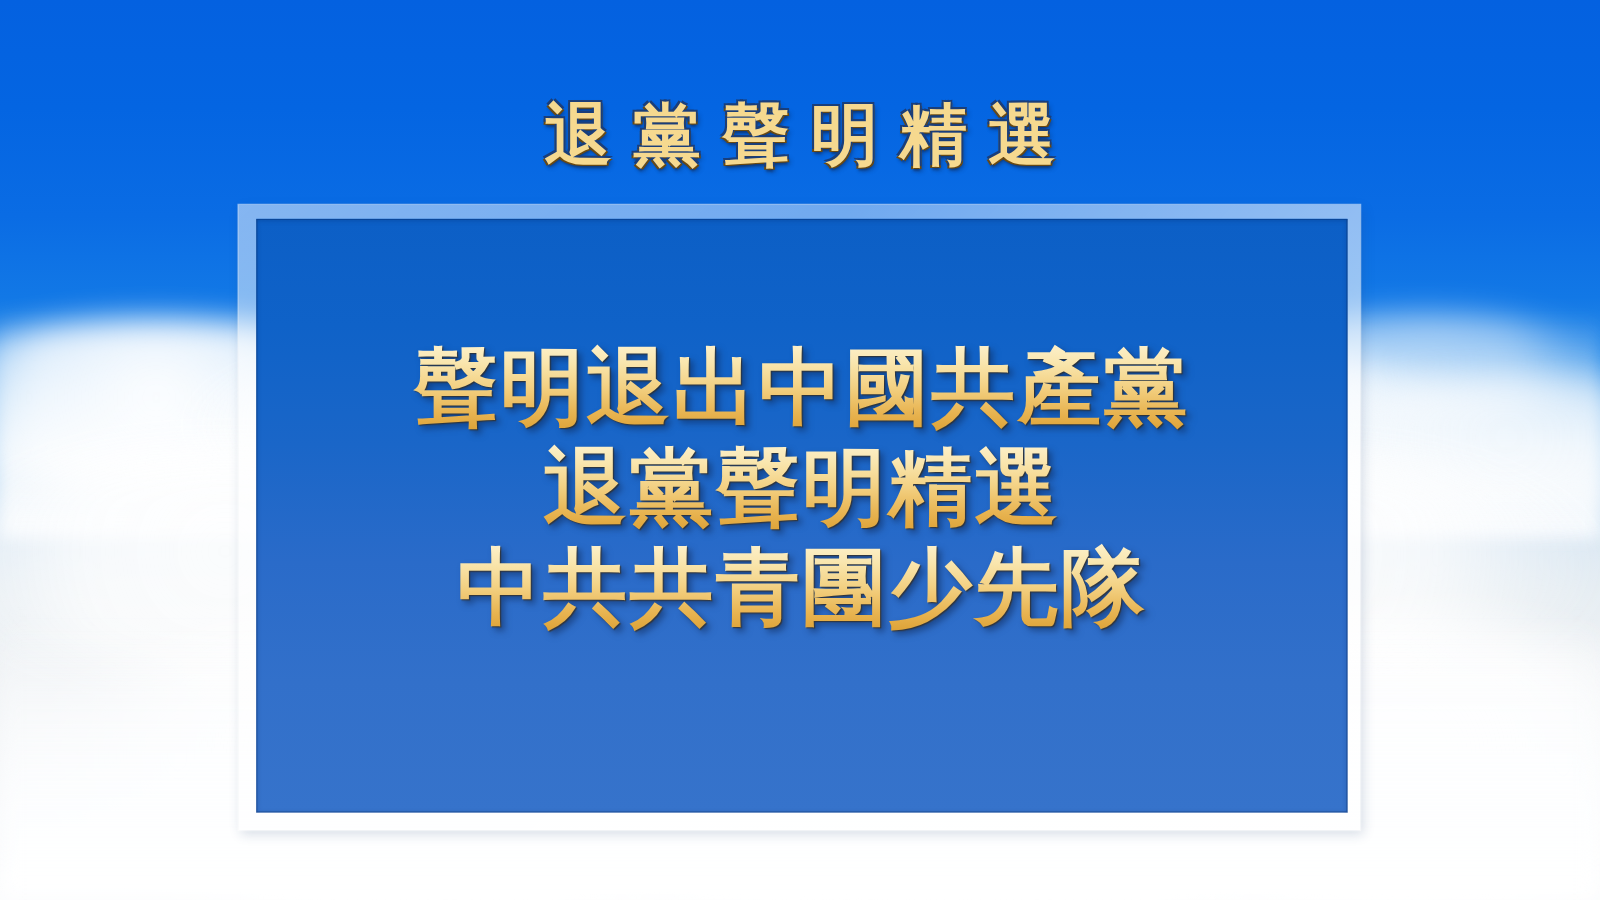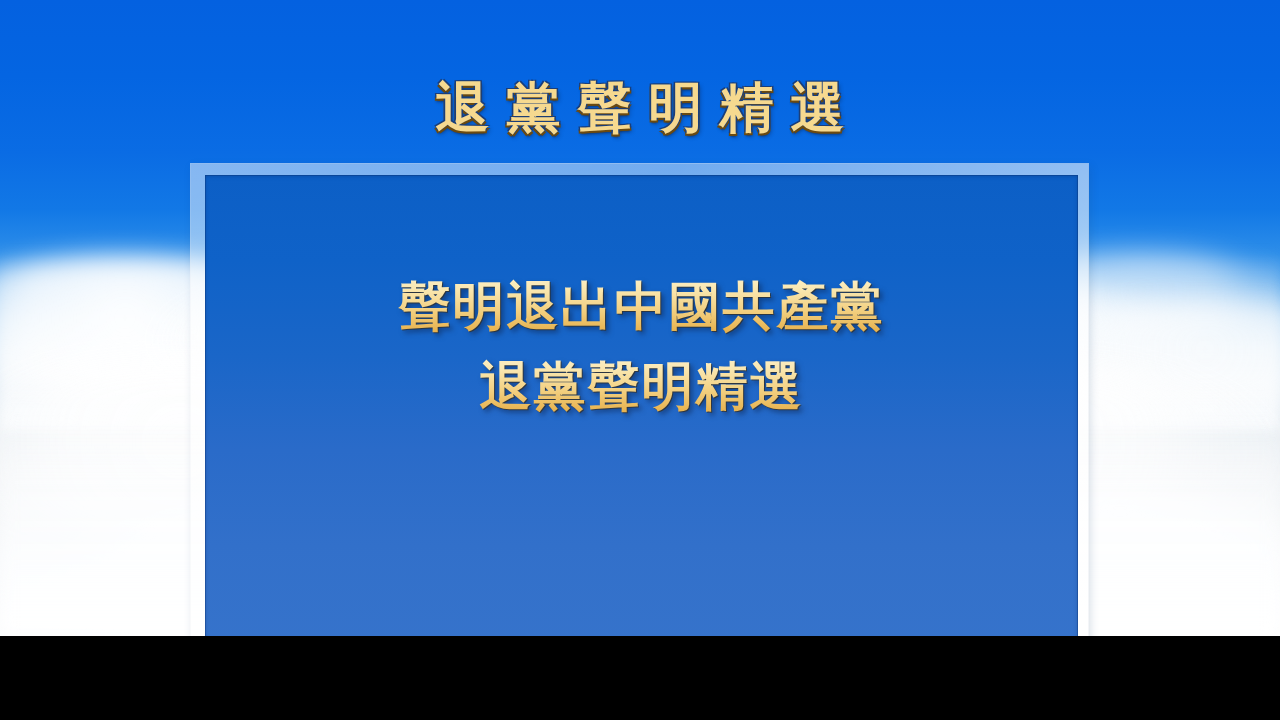--- a/index.html
+++ b/index.html
@@ -9,21 +9,21 @@
     background: #000;
   }
   body {
     font-family: "DejaVu Serif", "Liberation Serif", serif;
   }
 
   
   .stage {
     position: relative;
     width: 1280px;
-    height: 636px;
+    height: 720px;
     overflow: hidden;
     background: #4d7c0f;
   }
 
   
   .sky {
     position: absolute;
     inset: 0;
     background:
       linear-gradient(to bottom,
@@ -159,25 +159,25 @@
   
   .statement {
     position: absolute;
     left: 0;
     right: 0;
     top: 96px;
     text-align: center;
     user-select: none;
   }
   .statement .line {
-    font-size: 52px;
+    font-size: 67px;
     line-height: 80px;
     letter-spacing: 2px;
     font-weight: 700;
-    font-family: Liberation Mono, monospace;
+    font-family: Liberation Sans, sans-serif;
     white-space: nowrap;
     background: linear-gradient(to bottom,
       #fdf3d4 0%,
       #f9e6ae 24%,
       #f3d183 48%,
       #e8b451 74%,
       #d99b2c 100%);
     -webkit-background-clip: text;
     background-clip: text;
     color: transparent;
@@ -212,17 +212,18 @@
   <div class="cloud c13"></div>
   <div class="deck"></div>
 
   <div class="title">退黨聲明精選</div>
 
   <div class="panel-outer">
     <div class="panel-inner">
       <div class="statement">
         <div class="line">聲明退出中國共產黨</div>
         <div class="line">退黨聲明精選</div>
+        <div class="line">中共共青團少先隊</div>
       </div>
     </div>
   </div>
 
 </div>
 
 </body></html>

